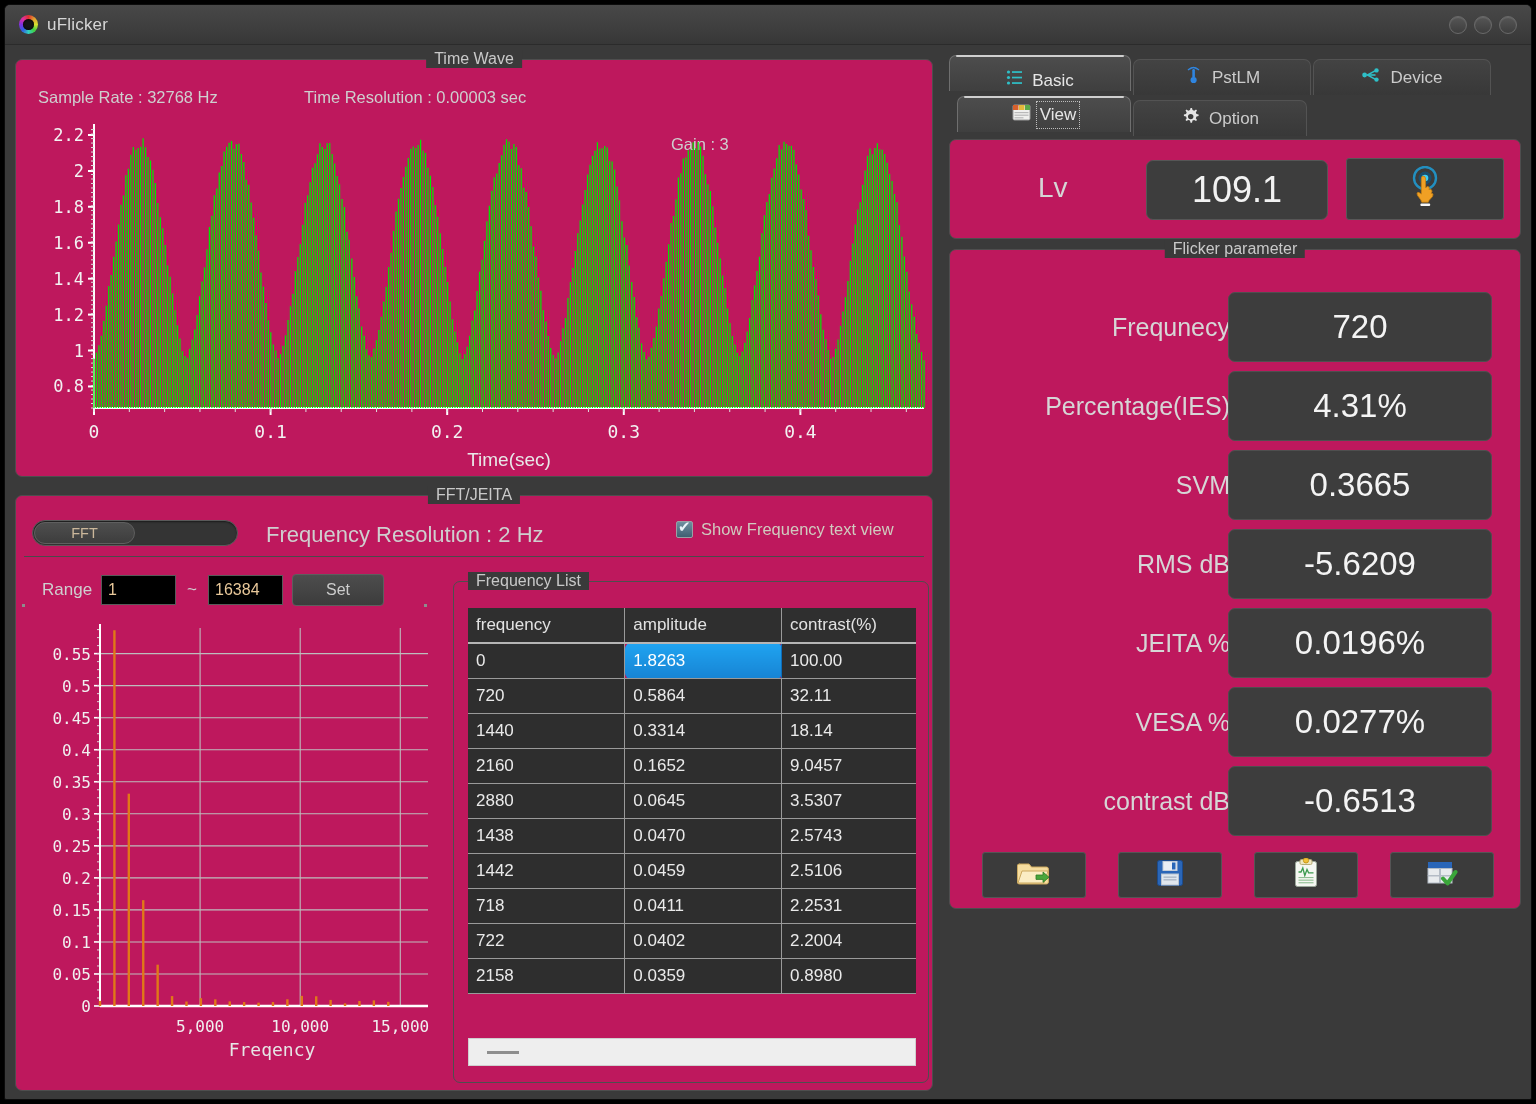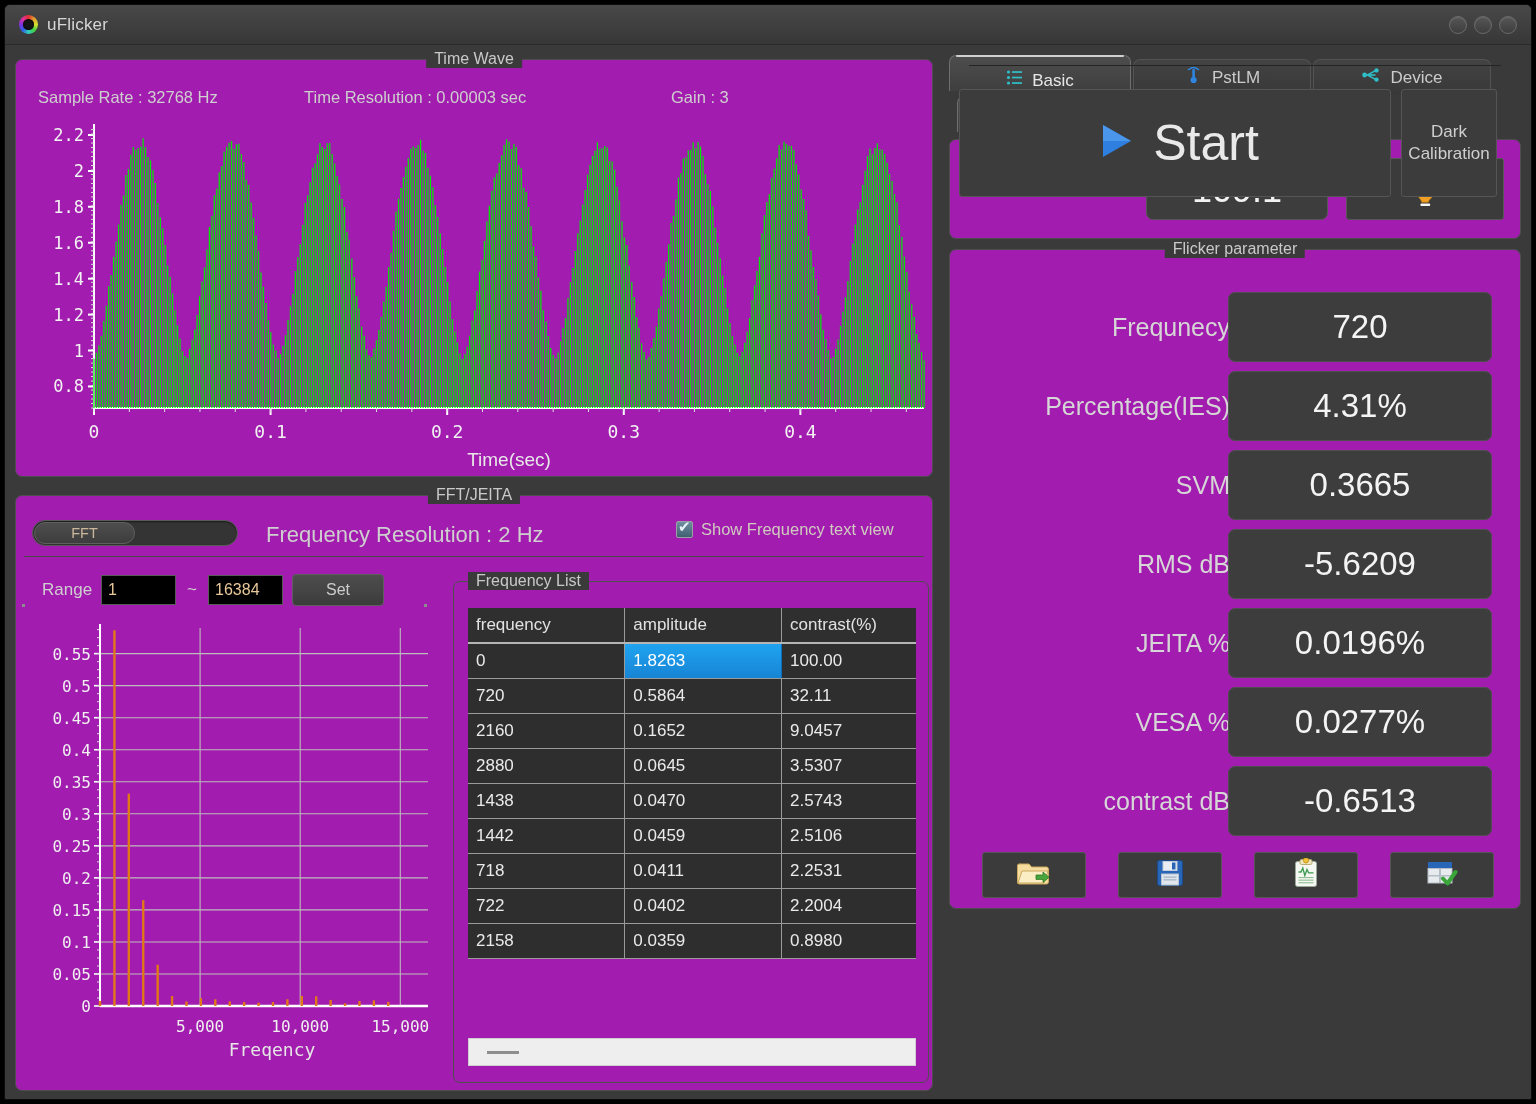--- a/index.html
+++ b/index.html
@@ -51,36 +51,36 @@
     background: linear-gradient(to bottom, #565656, #3e3e3e);
     border: 1px solid #6a6a6a;
     box-shadow: inset 0 1px 1px rgba(255,255,255,.12);
   }
 
   
   .group {
     position: absolute;
     border: 1px solid #4e4e4e;
     border-radius: 7px;
-    background: #a21caf;
+    background: #be185d;
   }
   .group > .legend {
     position: absolute; top: -10px; left: 50%; transform: translateX(-50%);
     background: #3a3a3a; padding: 0 8px;
     font-size: 16px; color: #c9c9c9; white-space: nowrap;
   }
   .group.legend-left > .legend { left: 16px; transform: none; }
 
   
   #timewave { left: 10px; top: 54px; width: 918px; height: 418px; }
   .tw-info { position: absolute; top: 28px; left: 0; width: 100%; height: 24px; }
   .tw-info span { position: absolute; font-size: 16.5px; color: #cfcfcf; white-space: nowrap; }
   .tw-sr { left: 22px; }
   .tw-tr { left: 288px; }
-  .tw-gain { left: 655px; }
+  .tw-gain { left: 655px; margin-top: 47px; }
   .tw-plot { position: absolute; left: 0; top: 58px; width: 918px; height: 358px; }
 
   
   #fft { left: 10px; top: 490px; width: 918px; height: 596px; }
   .fft-toggle {
     position: absolute; left: 16px; top: 24px; width: 206px; height: 26px;
     border: 1px solid #5a5a5a; border-radius: 13px;
     background: #343434;
     box-shadow: inset 0 1px 2px rgba(0,0,0,.5);
   }
@@ -152,20 +152,21 @@
     background: #2e2e2e; color: #eaeaea; font-size: 17px;
     padding: 7px 8px;
     border-right: 1px solid #9a9a9a; border-bottom: 1px solid #9a9a9a;
     overflow: hidden; white-space: nowrap;
   }
   table.ftbl td:last-child { border-right: none; }
   table.ftbl td.sel {
     background: linear-gradient(to bottom, #1fa3f0, #1784d4);
     color: #ffffff;
     border-right: 1px solid #0d6dbb;
+    border-radius: 6px;
   }
   .tbl-foot {
     position: absolute; left: 14px; bottom: 16px; width: 448px; height: 28px;
     background: #eeeeee; border: 1px solid #cfcfcf;
   }
   .tbl-foot::after {
     content:""; position:absolute; left:18px; top:12px; width:32px; height:3px;
     background:#8e8e8e;
   }
 
@@ -912,20 +913,25 @@
                 <td>0</td>
                 <td class="sel">1.8263</td>
                 <td>100.00</td>
               </tr>
               <tr>
                 <td>720</td>
                 <td>0.5864</td>
                 <td>32.11</td>
               </tr>
               <tr>
+                <td>1440</td>
+                <td>0.3314</td>
+                <td>18.14</td>
+              </tr>
+              <tr>
                 <td>2160</td>
                 <td>0.1652</td>
                 <td>9.0457</td>
               </tr>
               <tr>
                 <td>2880</td>
                 <td>0.0645</td>
                 <td>3.5307</td>
               </tr>
               <tr>
@@ -1120,32 +1126,16 @@
                 <rect x="14.5" y="9.5" width="11.5" height="7" fill="#e8ebee" stroke="#b4bcc6"></rect>
                 <rect x="2" y="17" width="11.5" height="7" fill="#e8ebee" stroke="#b4bcc6"></rect>
                 <rect x="14.5" y="17" width="11.5" height="7" fill="#e8ebee" stroke="#b4bcc6"></rect>
                 <path d="M17 19.5 l4.5 5 8-11.5" stroke="#3aa63a" stroke-width="4" fill="none" stroke-linecap="round" stroke-linejoin="round"></path>
               </svg>
             </span>
           </div>
         </div>
       </div>
 
-      <div id="startgrp">
-        <div class="sep-line"></div>
-        <div class="start-btn">
-          <span>
-            <svg width="48" height="48" viewBox="0 0 48 48">
-              <path d="M12 8 L40 24 L12 40 Z" fill="#2f7fe0"></path>
-              <path d="M12 8 L40 24 L12 24 Z" fill="#4a96ea"></path>
-            </svg>
-          </span>
-          <span class="ptxt">Start</span>
-        </div>
-        <div class="dark-btn">
-          <span>Dark</span>
-          <span>Calibration</span>
-        </div>
-      </div>
 
     </div>
   </div>
 </div>
 
 </body></html>

